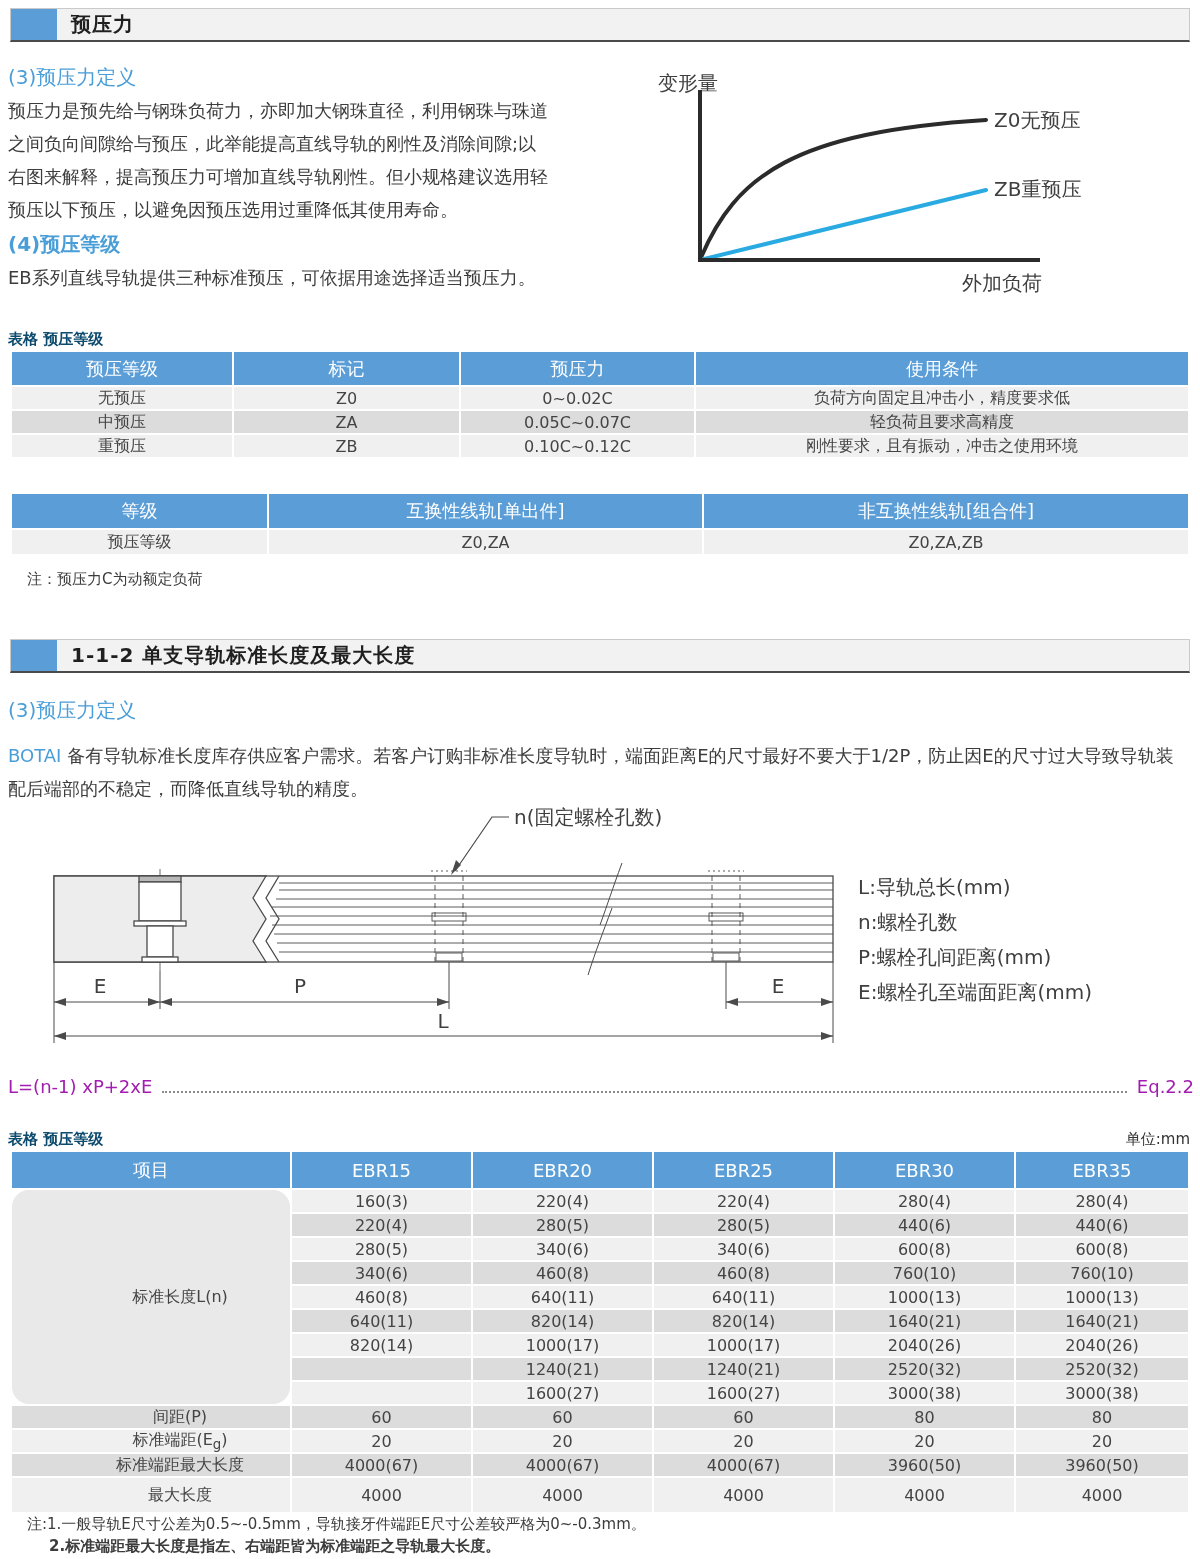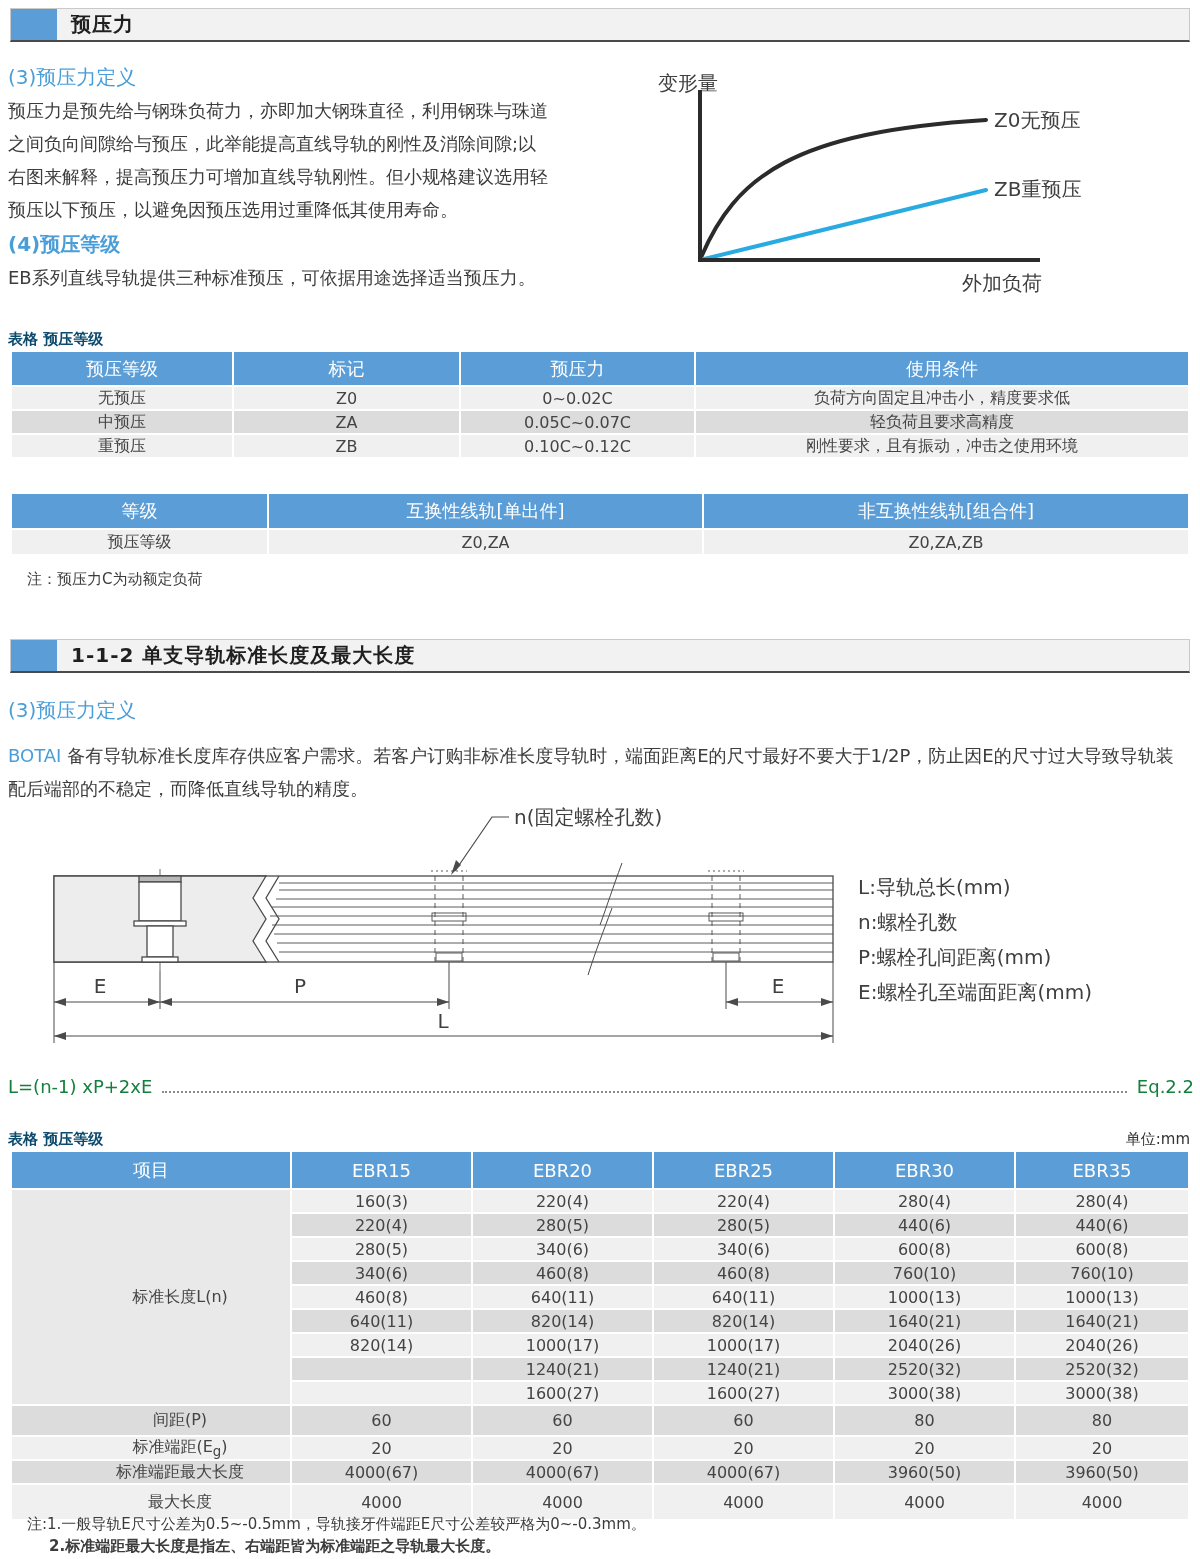--- a/index.html
+++ b/index.html
@@ -18,26 +18,26 @@
   .brand { color:#4a9ed8; }
 
   .tbl-label { position:absolute; left:8px; font-size:15px; font-weight:bold; color:#0c4a6e; }
   .unit-label { position:absolute; right:10px; font-size:15px; color:#333; }
 
   table.dt { position:absolute; left:10px; border-collapse:separate; border-spacing:2px; background:#fff; table-layout:fixed; }
   table.dt th { background:#5b9ed7; color:#fff; font-weight:normal; font-size:18px; text-align:center; }
   table.dt td { font-size:16px; color:#444; text-align:center; }
   .r-light td { background:#f0f0f0; }
   .r-dark td  { background:#dcdcdc; }
-  td.span-cell { background:#e9e9e9 !important; text-align:left; padding-left:58px; font-size:17px; }
+  td.span-cell { background:#e9e9e9 !important; text-align:left; padding-left:58px; font-size:17px;border-radius:17px; }
   td.lbl { text-align:left; padding-left:58px; font-size:17px; }
 
   .note { position:absolute; left:8px; font-size:15px; color:#3c3c3c; line-height:22px;margin-left:19px; }
 
-  .formula-row { position:absolute; left:8px; width:1186px; display:flex; align-items:baseline; font-size:18px; color:#15803d; }
+  .formula-row { position:absolute; left:8px; width:1186px; display:flex; align-items:baseline; font-size:18px; color:#a21caf; }
   .formula-dots { flex:1; border-bottom:2px dotted #8a8a8a; margin:0 10px 4px 10px; height:14px; }
 
   svg text { fill:#3f3f3f; }
 </style>
 </head>
 <body>
 
 <div class="page">
 
   <div class="titlebar" style="top:8px;">
@@ -304,21 +304,21 @@
           <td>2520(32)</td>
           <td>2520(32)</td>
         </tr>
         <tr class="r-light" style="height: 22px;">
           <td></td>
           <td>1600(27)</td>
           <td>1600(27)</td>
           <td>3000(38)</td>
           <td>3000(38)</td>
         </tr>
-        <tr class="r-dark" style="height: 29px; border-radius: 9px;">
+        <tr class="r-dark" style="height: 22px; border-radius: 9px;">
           <td class="lbl">间距(P)</td>
           <td>60</td>
           <td>60</td>
           <td>60</td>
           <td>80</td>
           <td>80</td>
         </tr>
         <tr class="r-light" style="height: 22px;">
           <td class="lbl">标准端距(E<sub>g</sub>)</td>
           <td>20</td>

